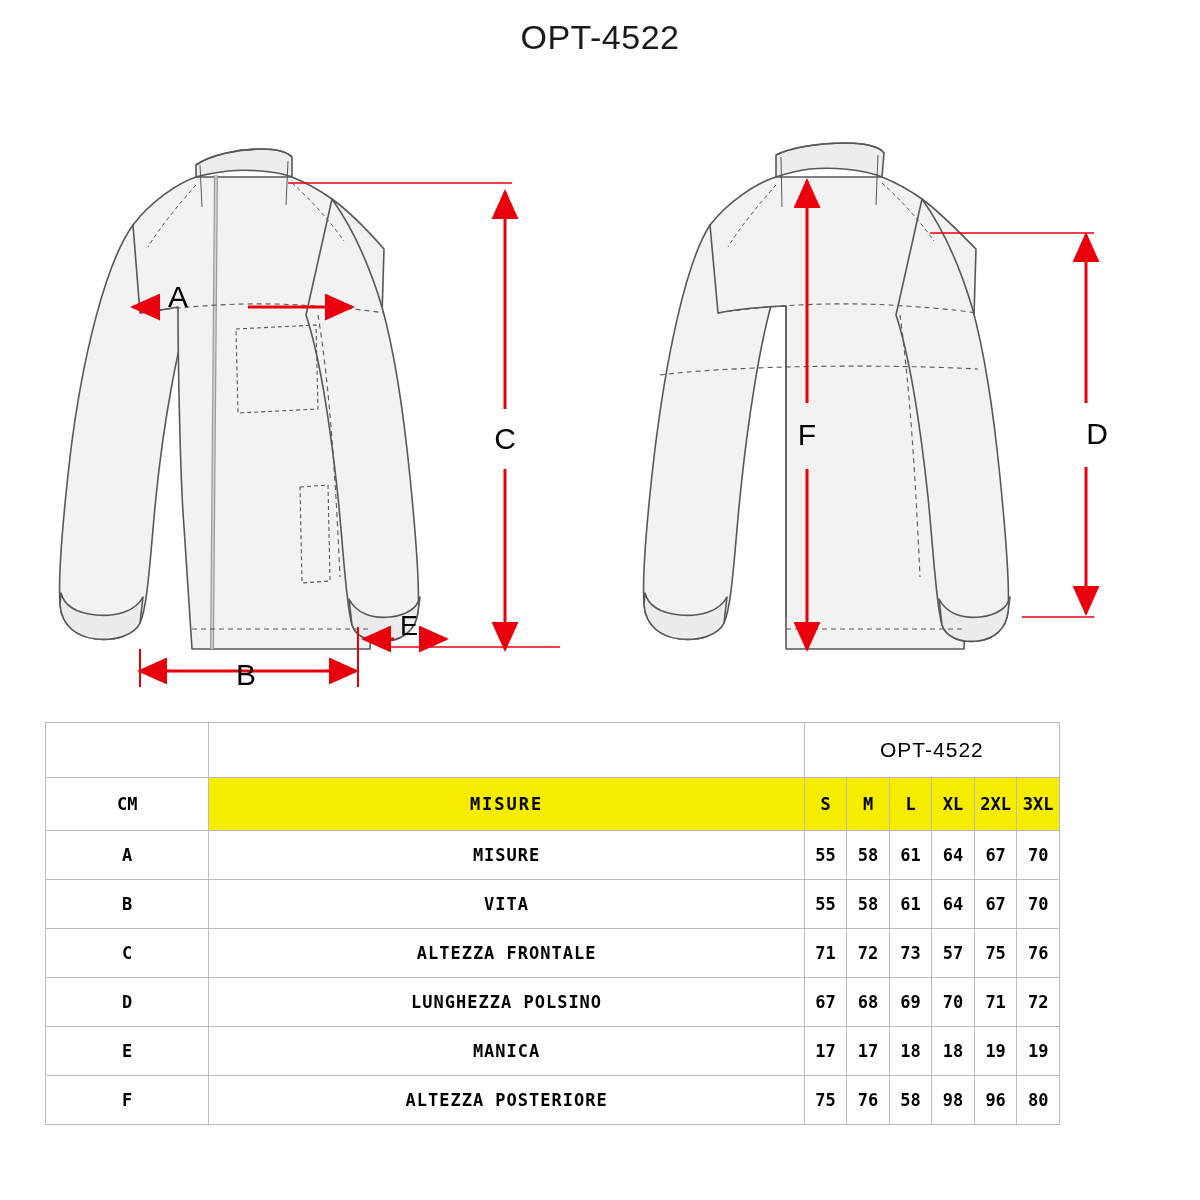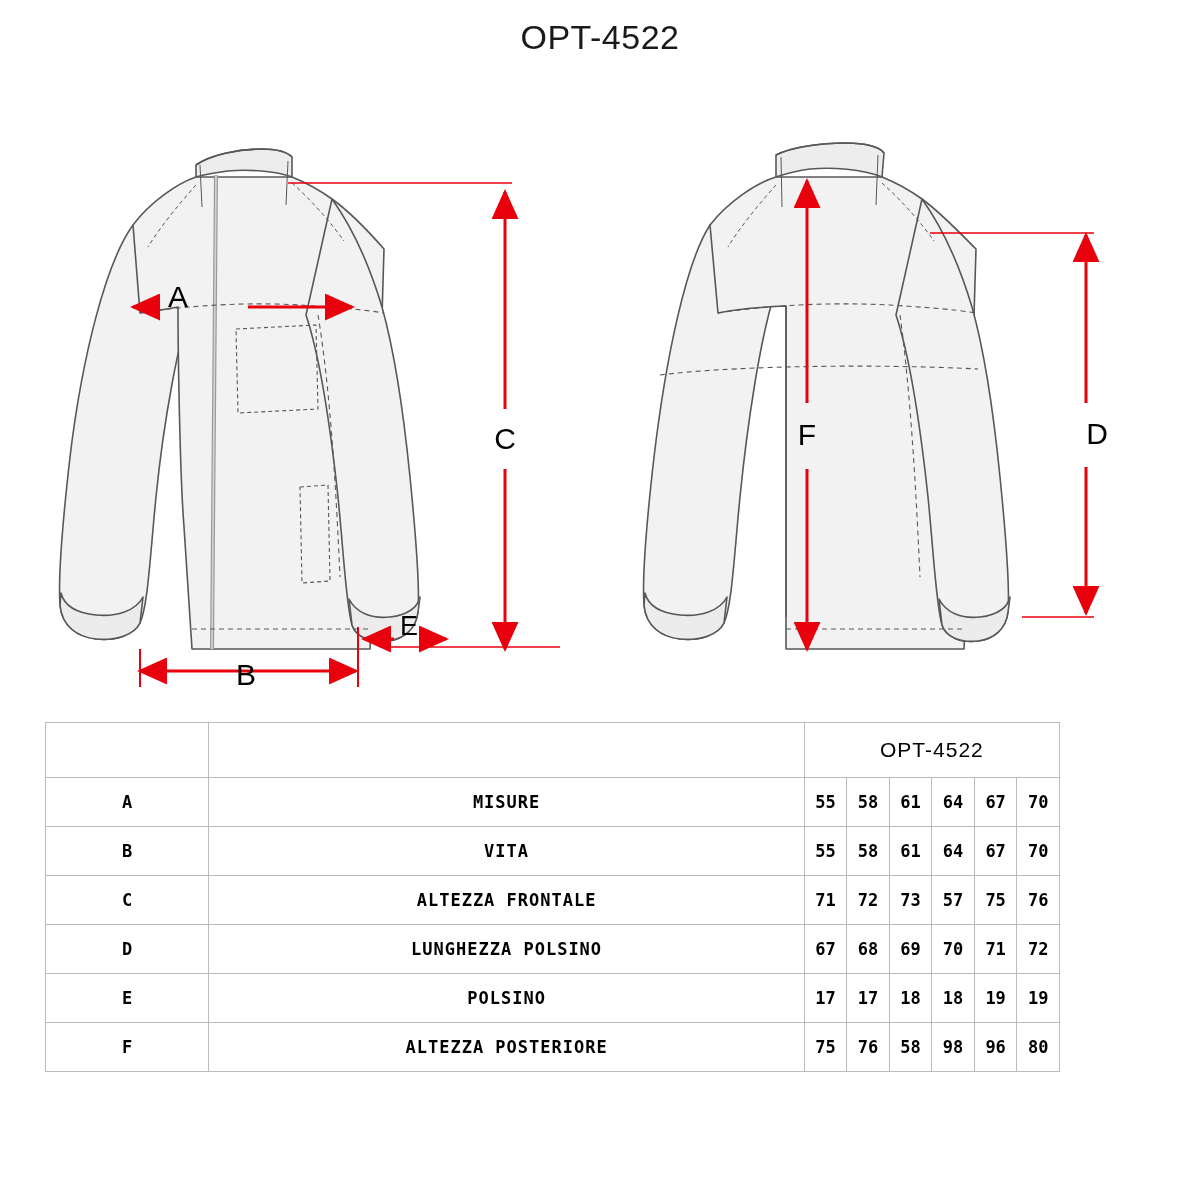--- a/index.html
+++ b/index.html
@@ -195,20 +195,30 @@
 </div>
 
 <div class="size-table-wrap">
   <table class="size-table">
     <tbody>
       <tr class="title-row">
         <td class="col-code blank-cell"></td>
         <td class="col-misure blank-cell"></td>
         <td class="col-size" colspan="6">OPT-4522</td>
       </tr>
+      <tr class="header-row">
+        <td class="col-code cm-cell">CM</td>
+        <td class="col-misure misure-label">MISURE</td>
+        <td class="col-size">S</td>
+        <td class="col-size">M</td>
+        <td class="col-size">L</td>
+        <td class="col-size">XL</td>
+        <td class="col-size">2XL</td>
+        <td class="col-size">3XL</td>
+      </tr>
 
       <tr>
         <td class="col-code">A</td>
         <td class="col-misure row-name">MISURE</td>
         <td class="col-size">55</td>
         <td class="col-size">58</td>
         <td class="col-size">61</td>
         <td class="col-size">64</td>
         <td class="col-size">67</td>
         <td class="col-size">70</td>
@@ -238,21 +248,21 @@
         <td class="col-misure row-name">LUNGHEZZA POLSINO</td>
         <td class="col-size">67</td>
         <td class="col-size">68</td>
         <td class="col-size">69</td>
         <td class="col-size">70</td>
         <td class="col-size">71</td>
         <td class="col-size">72</td>
       </tr>
       <tr>
         <td class="col-code">E</td>
-        <td class="col-misure row-name">POLSINO</td>
+        <td class="col-misure row-name">MANICA</td>
         <td class="col-size">17</td>
         <td class="col-size">17</td>
         <td class="col-size">18</td>
         <td class="col-size">18</td>
         <td class="col-size">19</td>
         <td class="col-size">19</td>
       </tr>
       <tr>
         <td class="col-code">F</td>
         <td class="col-misure row-name">ALTEZZA POSTERIORE</td>

